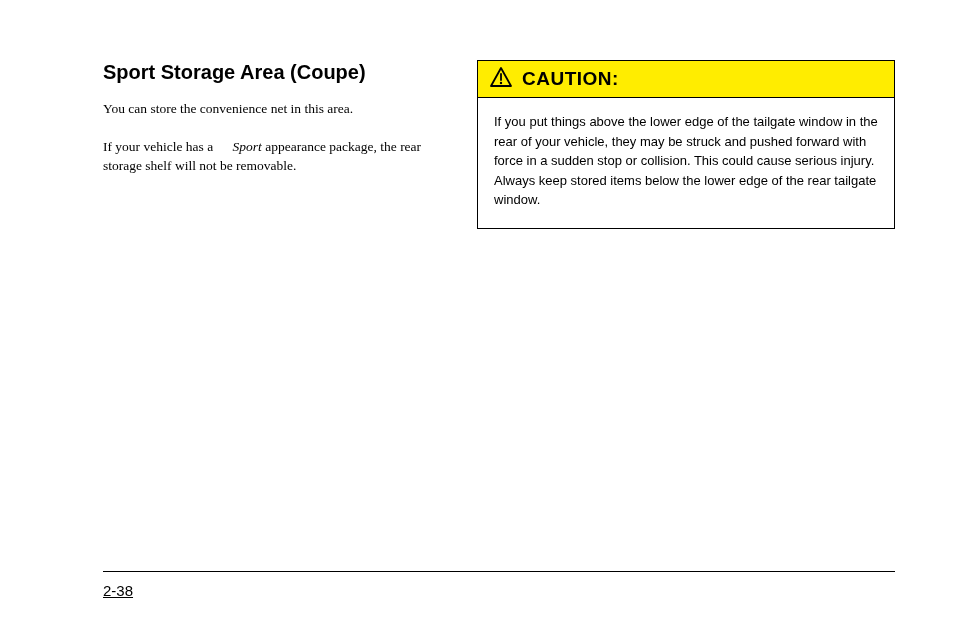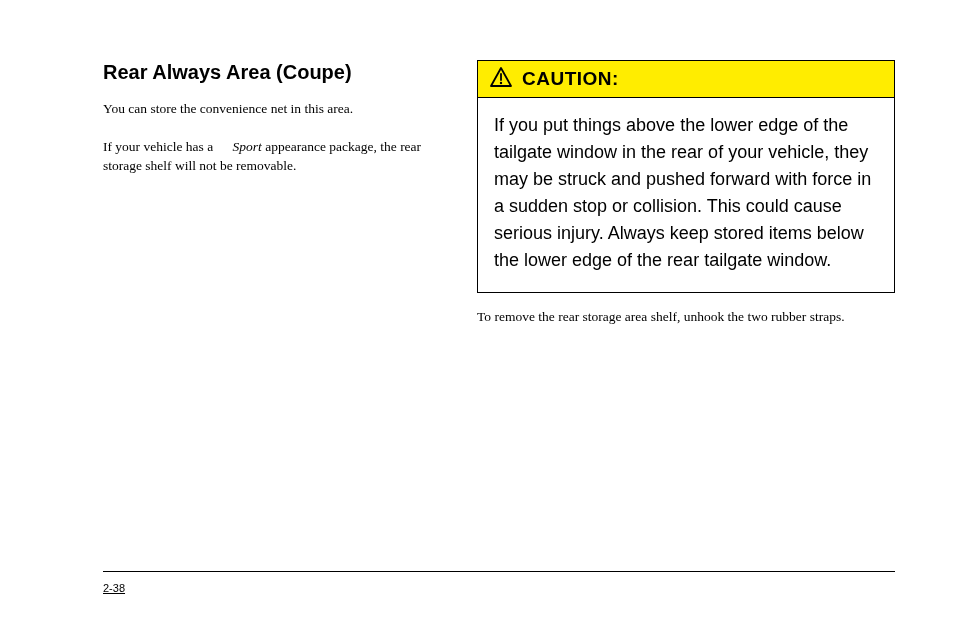--- a/index.html
+++ b/index.html
@@ -61,45 +61,45 @@
     font-size: 19px;
     font-weight: bold;
     margin-left: 10px;
     letter-spacing: 0.5px;
   }
   .caution-header svg {
     flex-shrink: 0;
   }
   .caution-body {
     padding: 14px 16px 18px 16px;
-    font-size: 18px;
+    font-size: 13px;
     line-height: 1.5;
   }
   .footer-rule {
     position: absolute;
     left: 103px;
     width: 792px;
     top: 571px;
     border-top: 1.5px solid #000;
   }
   .page-number {
     position: absolute;
     left: 103px;
     top: 582px;
-    font-size: 11px;
+    font-size: 15px;
     text-decoration: underline;
   }
 </style>
 </head>
 <body>
 
 <div class="page">
 
   <div class="col-left">
-    <h2 class="heading">Rear Always Area (Coupe)</h2>
+    <h2 class="heading">Sport Storage Area (Coupe)</h2>
     <p class="body-text">You can store the convenience net in this area.</p>
     <p class="body-text">
       <span>If your vehicle has a </span><span class="emph">Sport</span><span> appearance package, the rear storage shelf will not be removable.</span>
     </p>
   </div>
 
   <div class="col-right">
 
     <div class="caution-box">
       <div class="caution-header">
@@ -108,19 +108,18 @@
             <polygon points="11,1 21,19 1,19" fill="none" stroke="#000" stroke-width="1.8" stroke-linejoin="round"></polygon>
             <line x1="11" y1="7" x2="11" y2="13" stroke="#000" stroke-width="1.8" stroke-linecap="round"></line>
             <circle cx="11" cy="16" r="1.2" fill="#000"></circle>
           </svg>
         </span>
         <span class="label">CAUTION:</span>
       </div>
       <div class="caution-body">If you put things above the lower edge of the tailgate window in the rear of your vehicle, they may be struck and pushed forward with force in a sudden stop or collision. This could cause serious injury. Always keep stored items below the lower edge of the rear tailgate window.</div>
     </div>
 
-    <p class="body-text">To remove the rear storage area shelf, unhook the two rubber straps.</p>
   </div>
 
   <div class="footer-rule"></div>
   <div class="page-number">2-38</div>
 
 </div>
 
 </body></html>

